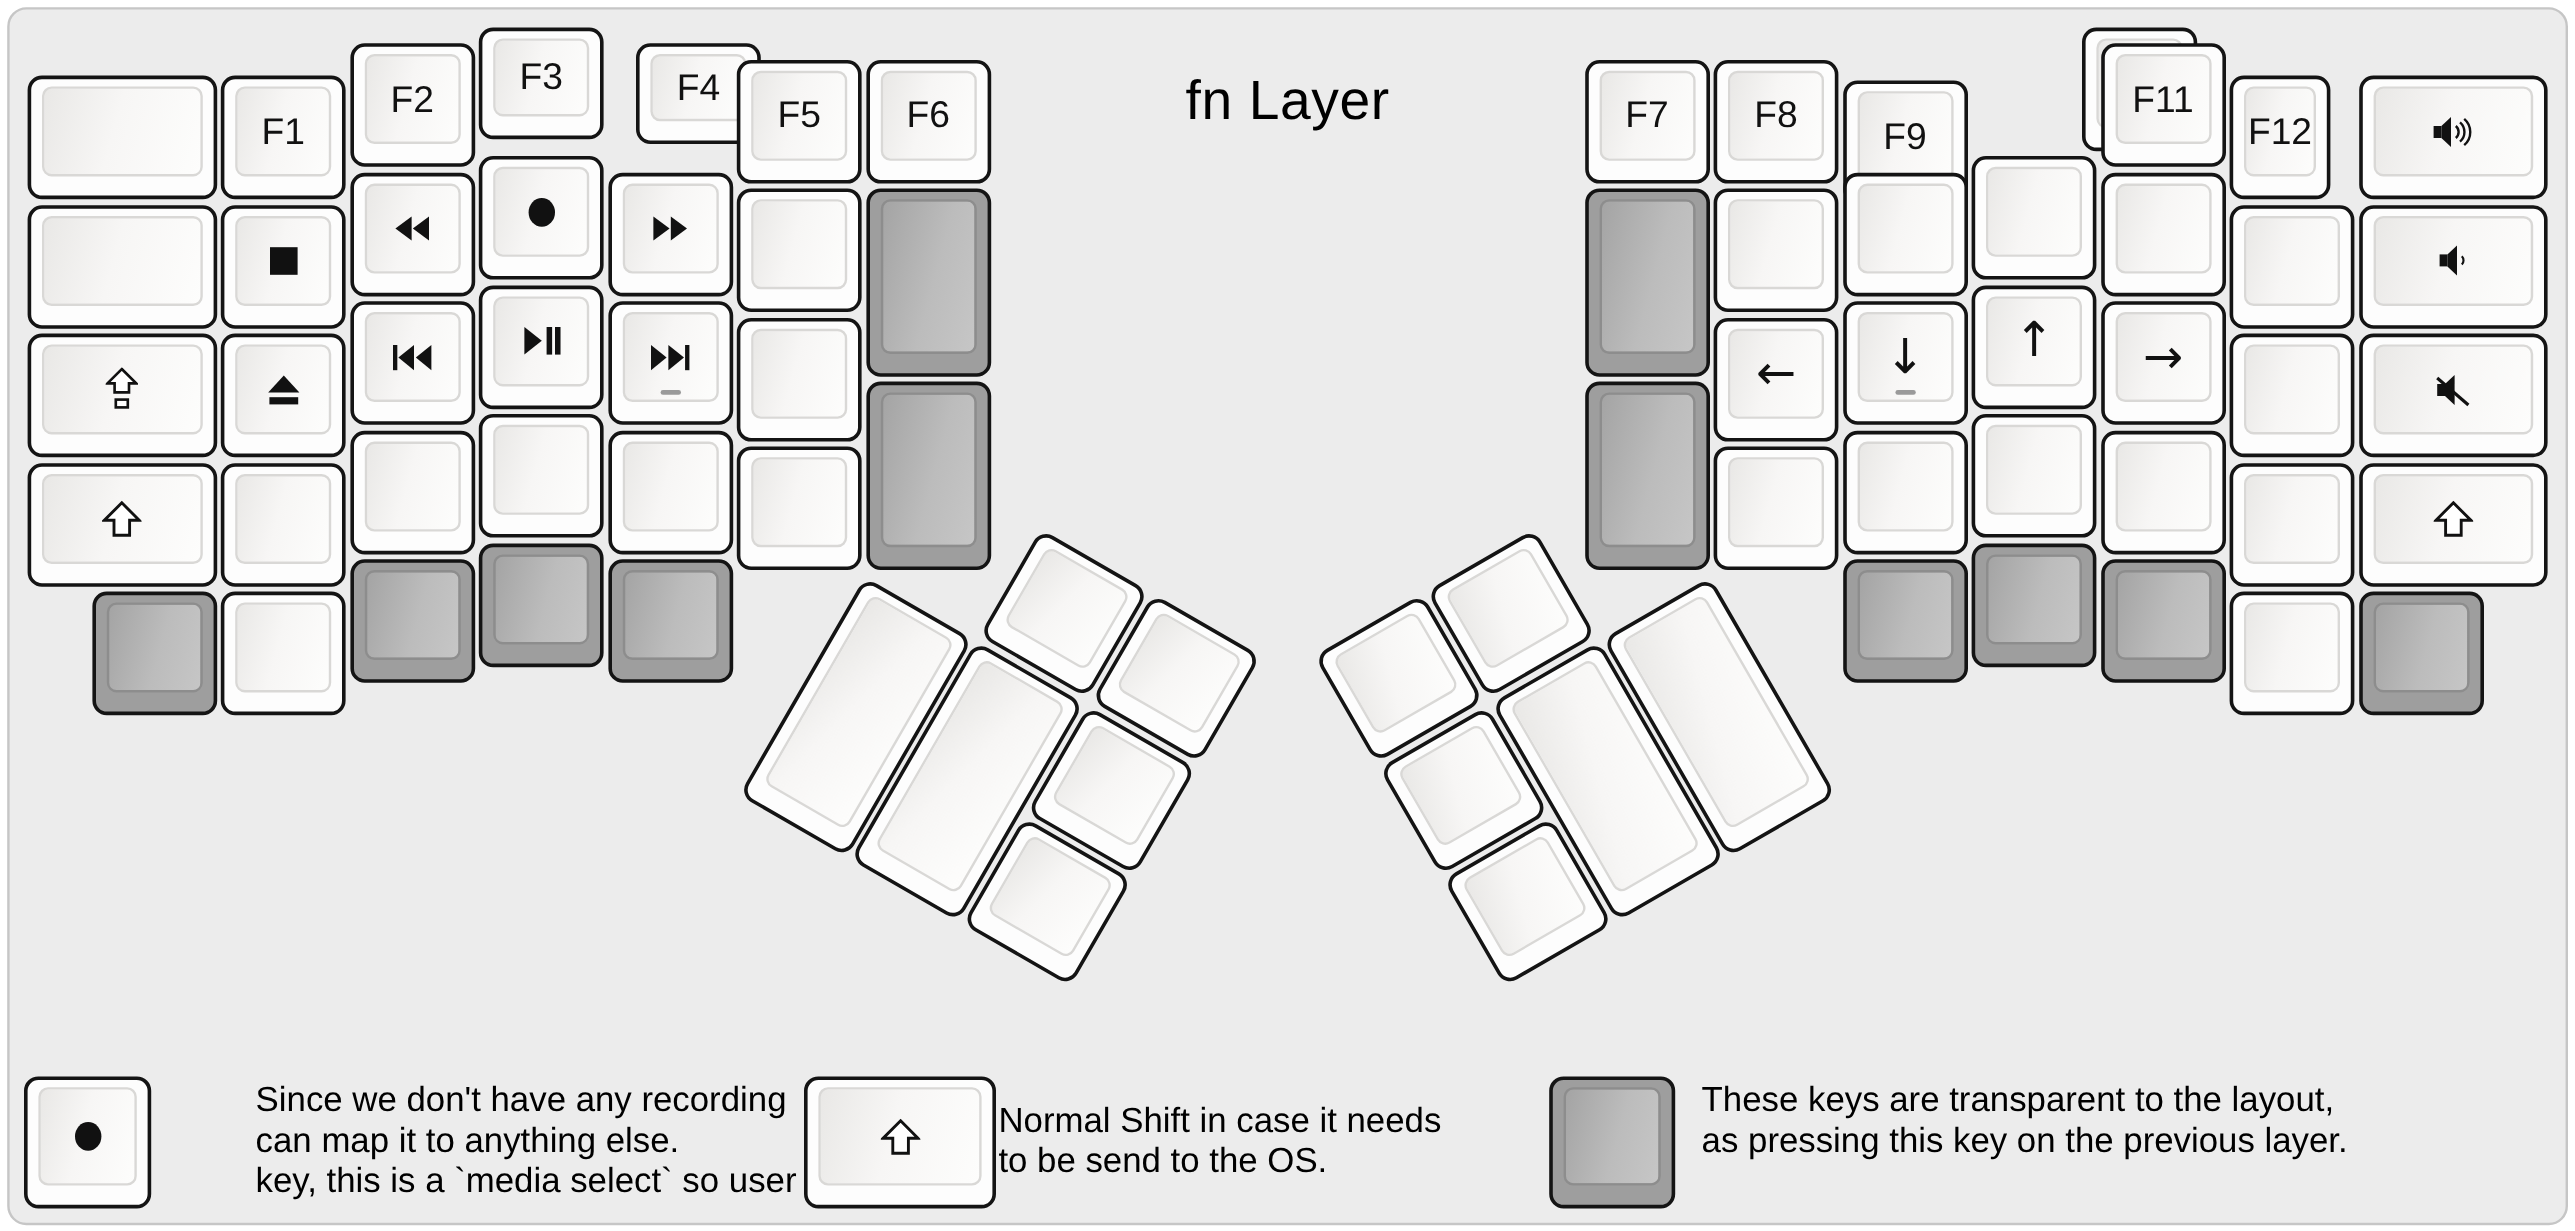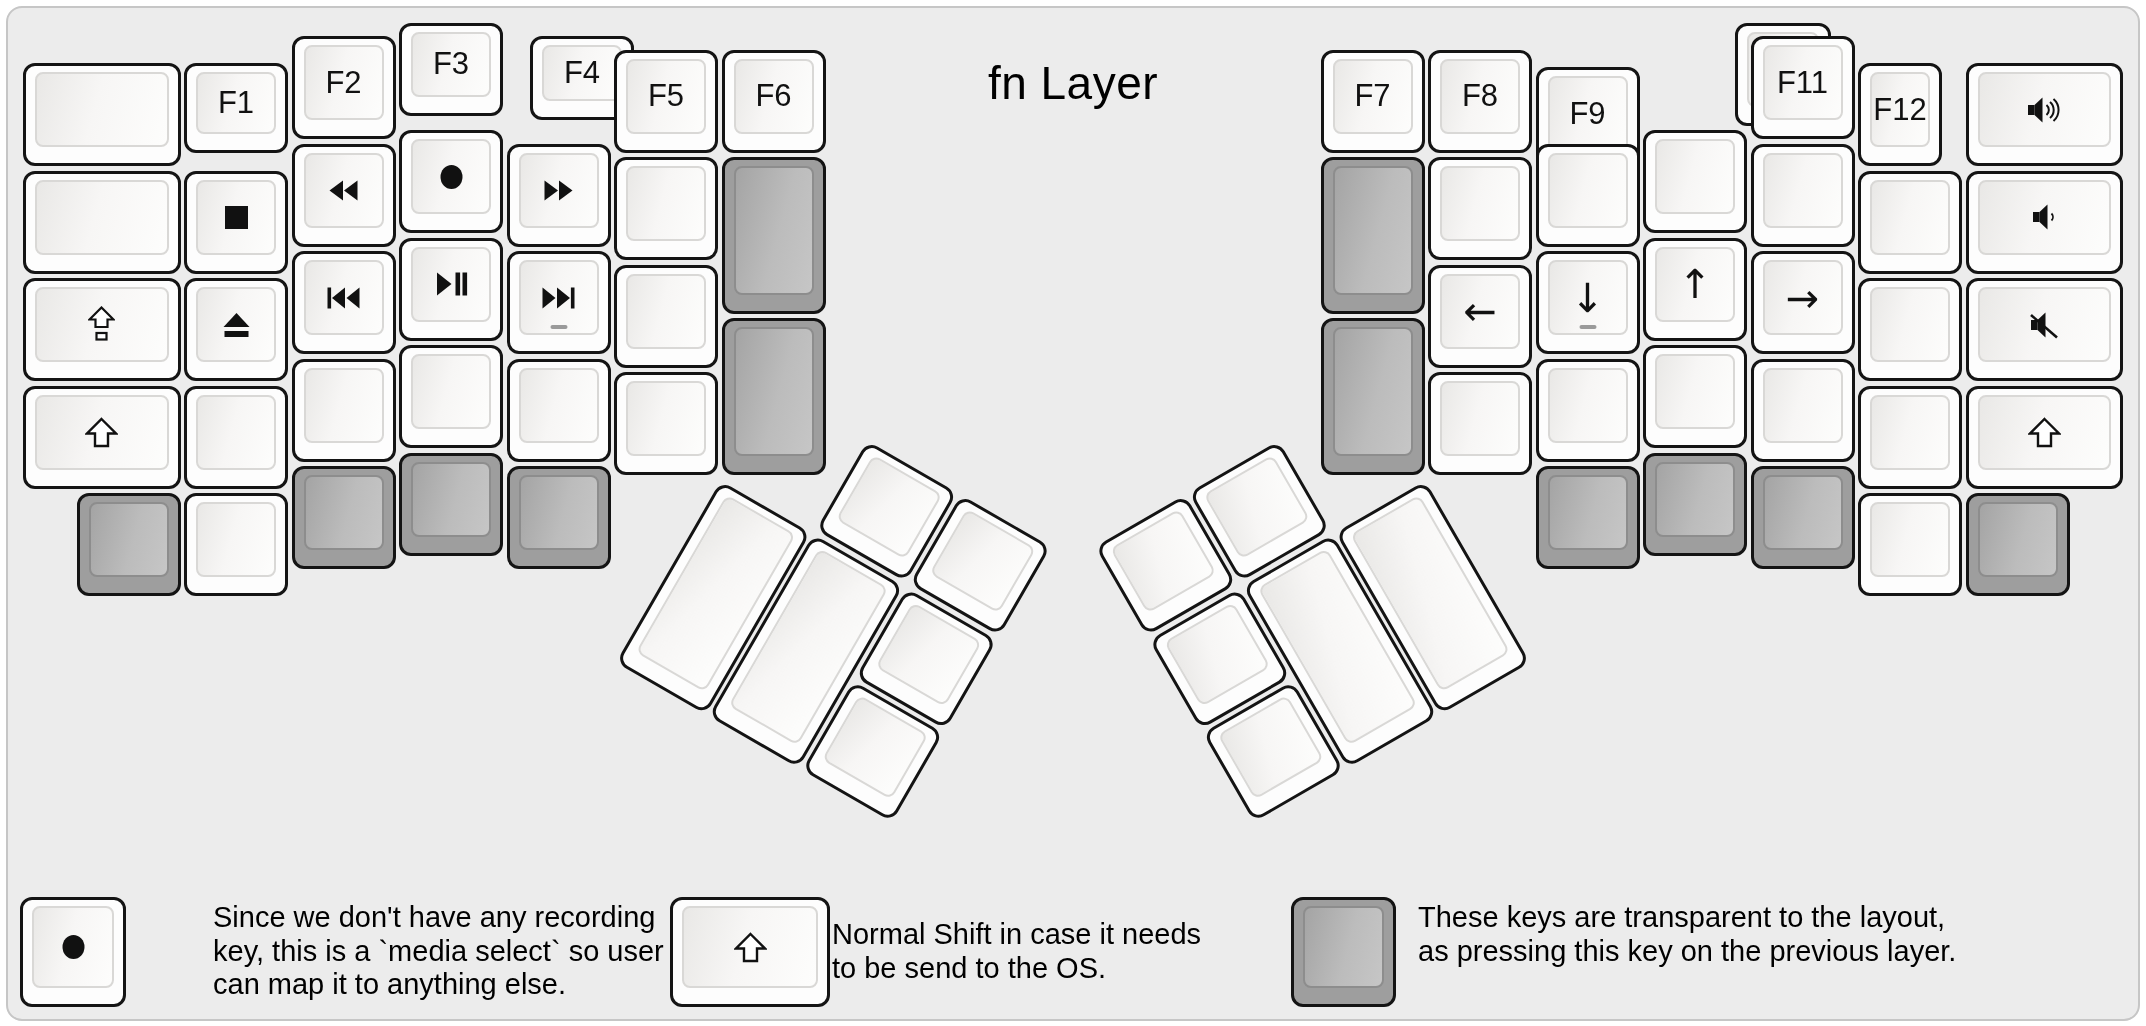--- a/index.html
+++ b/index.html
@@ -57,21 +57,21 @@
       </div>
       <div class="key" style="left: 22.75px; top: 385.562px; width: 157.75px; height: 103px;">
         <div class="cap">
           <span class="iconwrap">
             <svg width="33" height="31" viewBox="0 0 33 31">
               <path d="M16.5 2 L31 16.5 H23 V29 H10 V16.5 H2 Z" fill="#fff" stroke="#111" stroke-width="2.4"></path>
             </svg>
           </span>
         </div>
       </div>
-      <div class="key" style="left: 184px; top: 63.0625px; width: 104px; height: 90px;">
+      <div class="key" style="left: 184px; top: 63.0625px; width: 104px; height: 103px;">
         <div class="cap">
           <span class="flabel">F1</span>
         </div>
       </div>
       <div class="key" style="left: 184px; top: 170.562px; width: 104px; height: 103px;">
         <div class="cap">
           <span class="iconwrap">
             <svg width="25" height="25" viewBox="0 0 25 25">
               <rect x="1" y="1" width="23" height="23" fill="#111"></rect>
             </svg>
@@ -414,22 +414,22 @@
         <div class="cap">
           <span class="iconwrap">
             <svg width="27" height="28" viewBox="0 0 27 28">
               <ellipse cx="13.5" cy="14" rx="11" ry="12" fill="#111"></ellipse>
             </svg>
           </span>
         </div>
       </div>
     <div class="legend-text lg1" id="legend-text-0">
         <div>Since we don't have any recording</div>
+        <div>can map it to anything else.</div>
         <div>key, this is a `media select` so user</div>
-        <div>can map it to anything else.</div>
       </div>
     <div class="key lk lk2" id="legend-key-1">
         <div class="cap">
           <span class="iconwrap">
             <svg width="33" height="31" viewBox="0 0 33 31">
               <path d="M16.5 2 L31 16.5 H23 V29 H10 V16.5 H2 Z" fill="#fff" stroke="#111" stroke-width="2.4"></path>
             </svg>
           </span>
         </div>
       </div>

